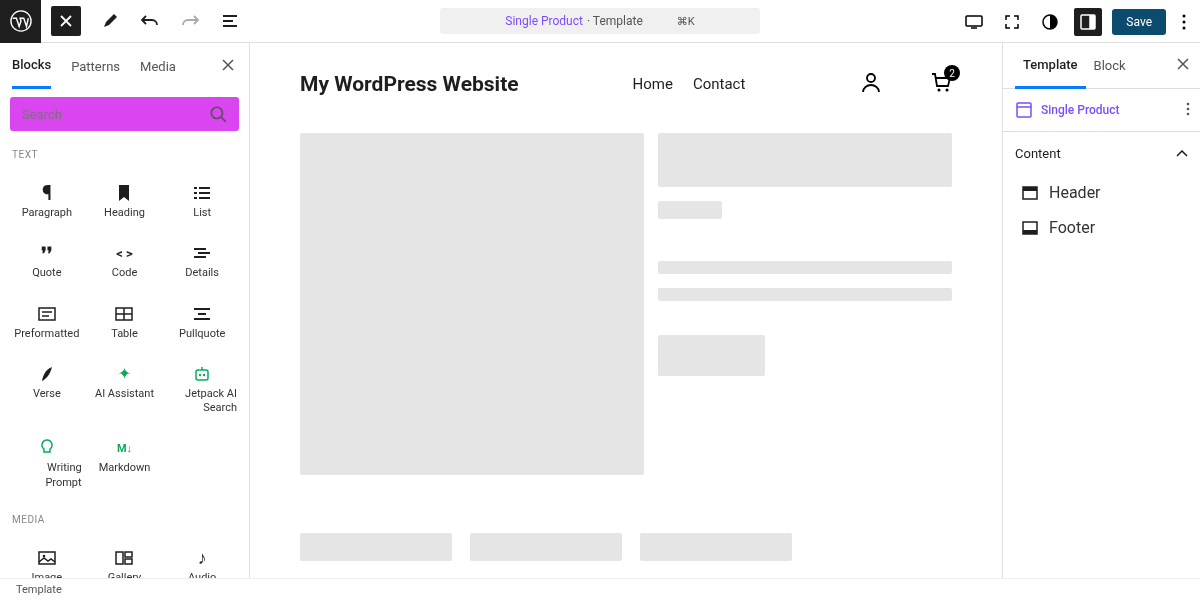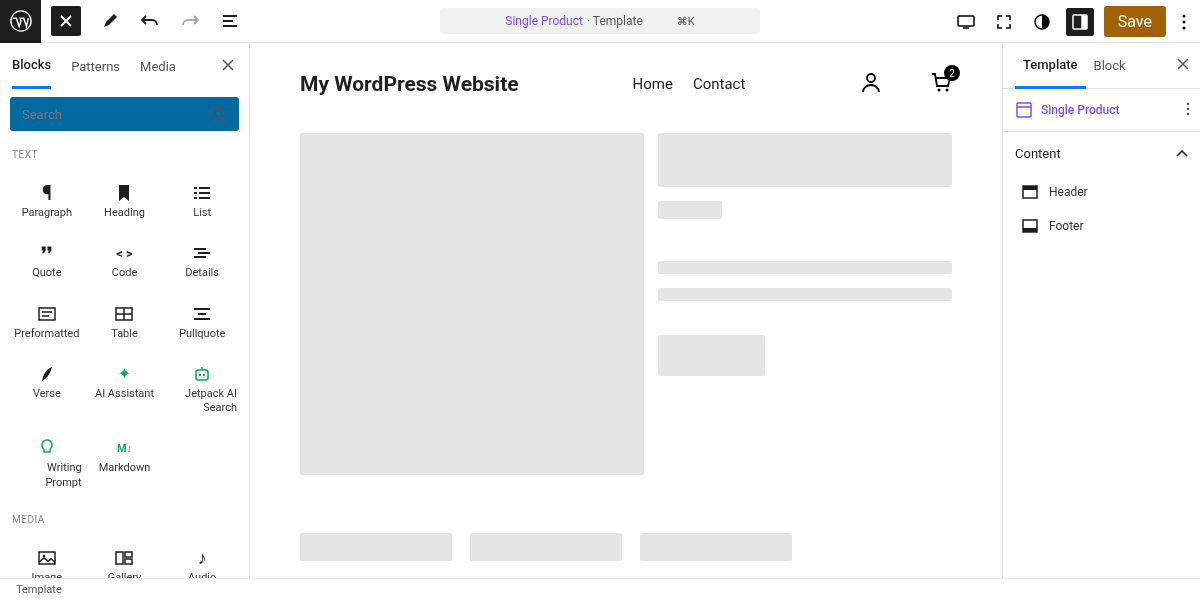--- a/index.html
+++ b/index.html
@@ -14,31 +14,31 @@
 .toolbar-icon.disabled { color: #aaa; }
 
 .doc-info { position: absolute; left: 440px; width: 320px; height: 26px; top: 8px; background: #f0f0f0; border-radius: 3px; display: flex; align-items: center; justify-content: center; font-size: 12px; gap: 4px; }
 .doc-info .tpl-name { color: #7b4dff; }
 .doc-info .tpl-type { color: #555; }
 .doc-info .shortcut { margin-left: 30px; color: #555; font-size: 11px; }
 
 .right-controls { position: absolute; right: 8px; top: 0; height: 43px; display: flex; align-items: center; gap: 10px; }
 .rc-icon { width: 28px; height: 28px; display: flex; align-items: center; justify-content: center; cursor: pointer; border-radius: 2px; }
 .rc-icon.active { background: #1e1e1e; color: #fff; }
-.save-btn { background: #a16207; color: #fff; padding: 6px 14px; border-radius: 3px; font-size: 16px; cursor: pointer; }
+.save-btn { background: #0c4a6e; color: #fff; padding: 6px 14px; border-radius: 3px; font-size: 12px; cursor: pointer; }
 .more-dots { width: 16px; display: flex; align-items: center; justify-content: center; cursor: pointer; }
 
 .main { display: flex; height: 557px; gap: 16px; }
 
 .left-panel { width: 250px; border-right: 1px solid #e0e0e0; display: flex; flex-direction: column; background: #fff; }
 .lp-tabs { display: flex; align-items: center; padding: 0 12px; height: 46px; gap: 20px; position: relative; }
 .lp-tab { font-size: 13px; color: #555; cursor: pointer; padding: 14px 0; }
 .lp-tab.active { color: #1e1e1e; font-weight: 500; border-bottom: 3px solid #0a7bff; }
 .lp-close { position: absolute; right: 14px; cursor: pointer; font-size: 16px; color: #555; }
-.search-box { margin: 8px 10px; background: #0369a1; border-radius: 3px; height: 34px; display: flex; align-items: center; padding: 0 12px; }
+.search-box { margin: 8px 10px; background: #d946ef; border-radius: 3px; height: 34px; display: flex; align-items: center; padding: 0 12px; }
 .search-box input { border: none; background: transparent; outline: none; flex: 1; font-size: 13px; }
 .search-icon { width: 18px; height: 18px; color: #555; }
 .section-label { font-size: 10px; color: #888; padding: 10px 12px 6px; letter-spacing: 0.5px; }
 .blocks-grid { display: grid; grid-template-columns: repeat(3, 1fr); padding: 4px 8px; }
 .block-item { display: flex; flex-direction: column; align-items: center; padding: 10px 4px; cursor: pointer; border-radius: 3px; }
 .block-item .bi-icon { height: 26px; display: flex; align-items: center; justify-content: center; font-size: 18px; color: #1e1e1e; }
 .block-item.green .bi-icon { color: #0cab5b; }
 .block-item .bi-label { font-size: 11px; color: #333; text-align: right; line-height: 1.3; }
 
 .canvas { flex: 1; background: #fff; overflow: hidden; }
@@ -66,21 +66,21 @@
 .rp-tab { font-size: 13px; color: #555; cursor: pointer; padding: 14px 8px; }
 .rp-tab.active { color: #1e1e1e; font-weight: 500; border-bottom: 3px solid #0a7bff; margin-bottom: -1px; }
 .rp-close { position: absolute; right: 10px; cursor: pointer; font-size: 16px; color: #555; }
 .template-row { display: flex; align-items: center; padding: 12px; gap: 8px; position: relative; }
 .template-row .tr-icon { width: 18px; height: 18px; color: #7b4dff; display: flex; align-items: center; justify-content: center; }
 .template-row .tr-name { font-size: 12px; color: #7b4dff; font-weight: 500; }
 .template-row .tr-more { position: absolute; right: 10px; cursor: pointer; color: #555; }
 .template-desc { font-size: 11px; color: #555; padding: 0 12px 14px; }
 .rp-section { border-top: 1px solid #e0e0e0; }
 .rp-section-head { display: flex; align-items: center; justify-content: space-between; padding: 14px 12px; font-size: 13px; cursor: pointer; color: #1e1e1e; }
-.rp-content-item { display: flex; align-items: center; gap: 10px; padding: 8px 18px; font-size: 12px; color: #333; cursor: pointer; text-align: center; }
+.rp-content-item { display: flex; align-items: center; gap: 10px; padding: 8px 18px; font-size: 16px; color: #333; cursor: pointer; text-align: center; }
 .rp-ci-icon { width: 18px; height: 18px; color: #1e1e1e; display: flex; align-items: center; justify-content: center; }
 
 .footer-bar { position: absolute; bottom: 0; left: 0; right: 0; height: 22px; background: #fff; border-top: 1px solid #eee; display: flex; align-items: center; padding: 0 16px; font-size: 11px; color: #555; }
 </style>
 </head>
 <body>
 
 <div class="topbar">
   <div class="wp-logo">
     <svg width="22" height="22" viewBox="0 0 24 24">

